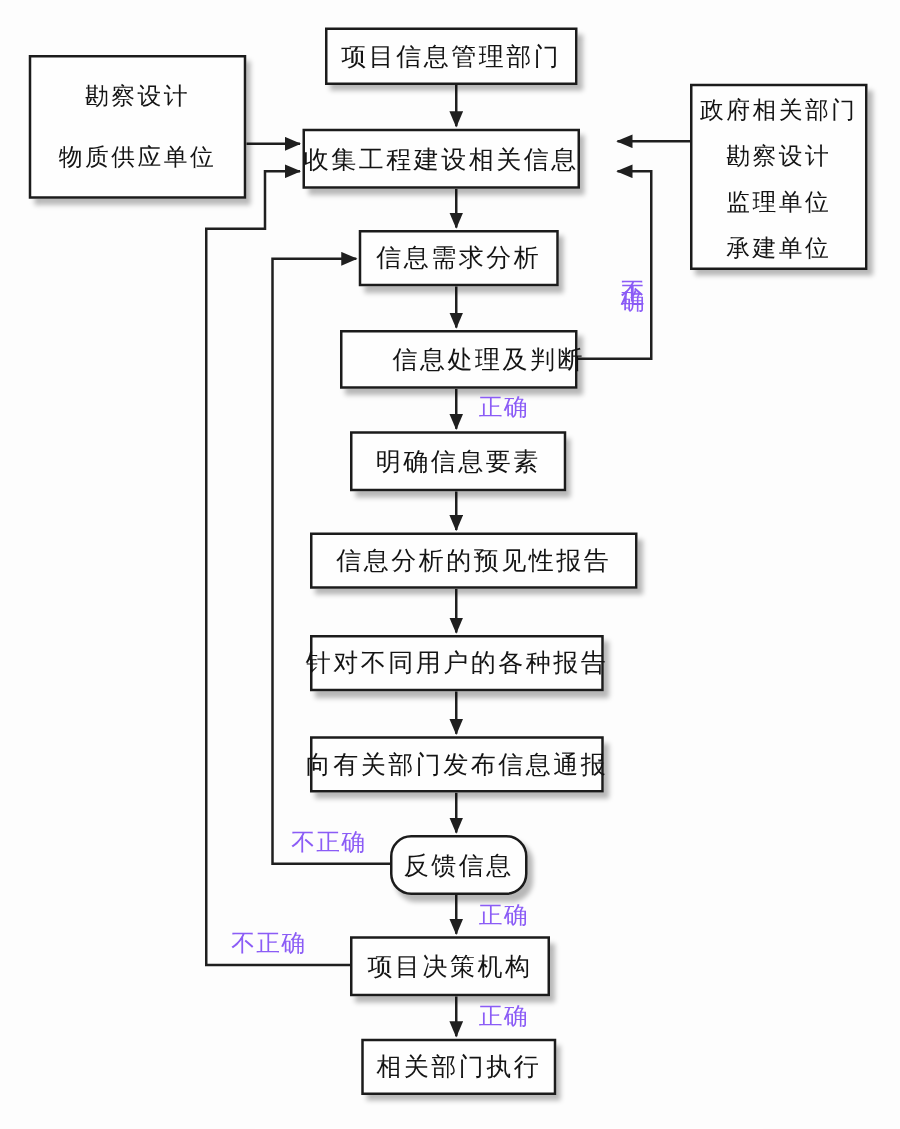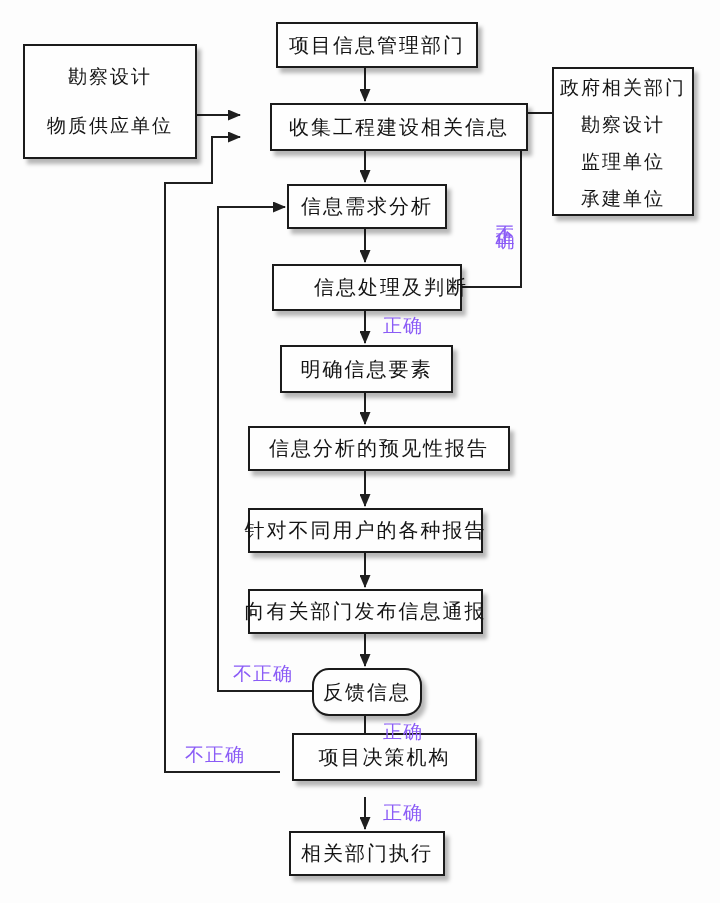--- a/index.html
+++ b/index.html
@@ -44,32 +44,32 @@
     white-space: nowrap;
     color: #8b5cf6;
   }
   .edge-label.vertical {
     writing-mode: vertical-rl;
     text-orientation: upright;
     letter-spacing: 3px;
   }
 
   
-  #n-dept      { left: 276px; top: 22px;  width: 202px; height: 46px; }
+  #n-dept      { left: 260px; top: 22px;  width: 202px; height: 46px; }
   #n-left-src  { left: 23px;  top: 44px;  width: 174px; height: 115px; }
   #n-right-src { left: 552px; top: 67px;  width: 142px; height: 149px; gap: 11px; }
-  #n-collect   { left: 242px; top: 103px; width: 258px; height: 48px; margin-left: 28px; }
+  #n-collect   { left: 242px; top: 103px; width: 222px; height: 48px; }
   #n-demand    { left: 287px; top: 184px; width: 160px; height: 45px; }
   #n-process   { left: 272px; top: 264px; width: 190px; height: 47px; padding-left: 48px; }
   #n-elements  { left: 280px; top: 345px; width: 173px; height: 48px; }
   #n-forecast  { left: 248px; top: 426px; width: 262px; height: 45px; }
   #n-reports   { left: 248px; top: 508px; width: 235px; height: 45px; }
   #n-notify    { left: 248px; top: 589px; width: 235px; height: 45px; }
   #n-feedback  { left: 312px; top: 668px; width: 110px; height: 48px; border-radius: 17px; }
-  #n-decision  { left: 280px; top: 733px; width: 185px; height: 48px; margin-left: 12px; }
+  #n-decision  { left: 280px; top: 749px; width: 160px; height: 48px; }
   #n-execute   { left: 289px; top: 831px; width: 156px; height: 45px; }
 
   #lbl-correct-process  { left: 383px; top: 313px; }
   #lbl-incorrect-loop   { left: 492px; top: 210px; }
   #lbl-incorrect-fb     { left: 233px; top: 661px; }
   #lbl-correct-fb       { left: 383px; top: 719px; }
   #lbl-incorrect-dec    { left: 185px; top: 742px; }
   #lbl-correct-dec      { left: 383px; top: 800px; }
 </style>
 </head>

